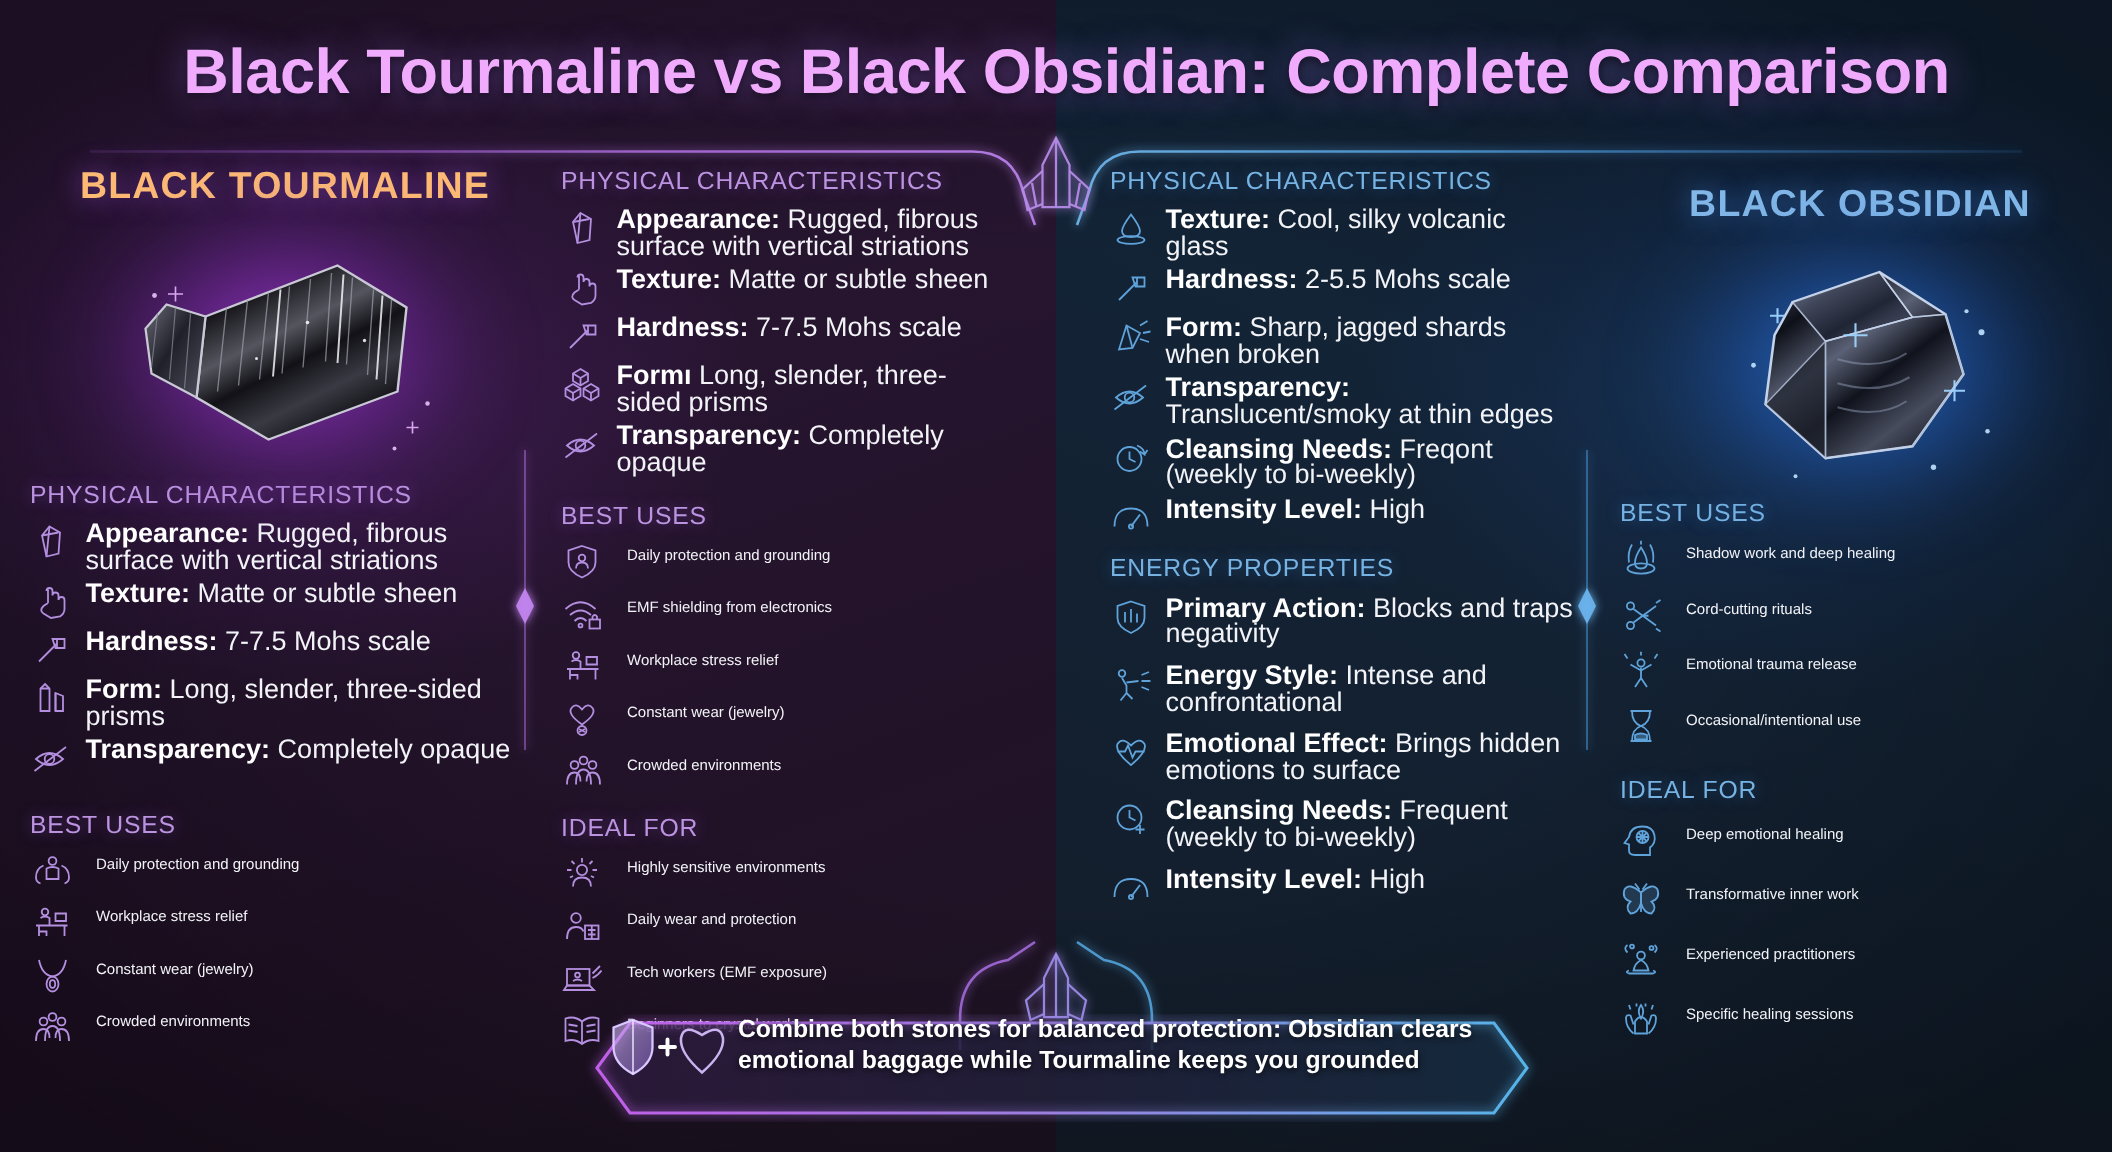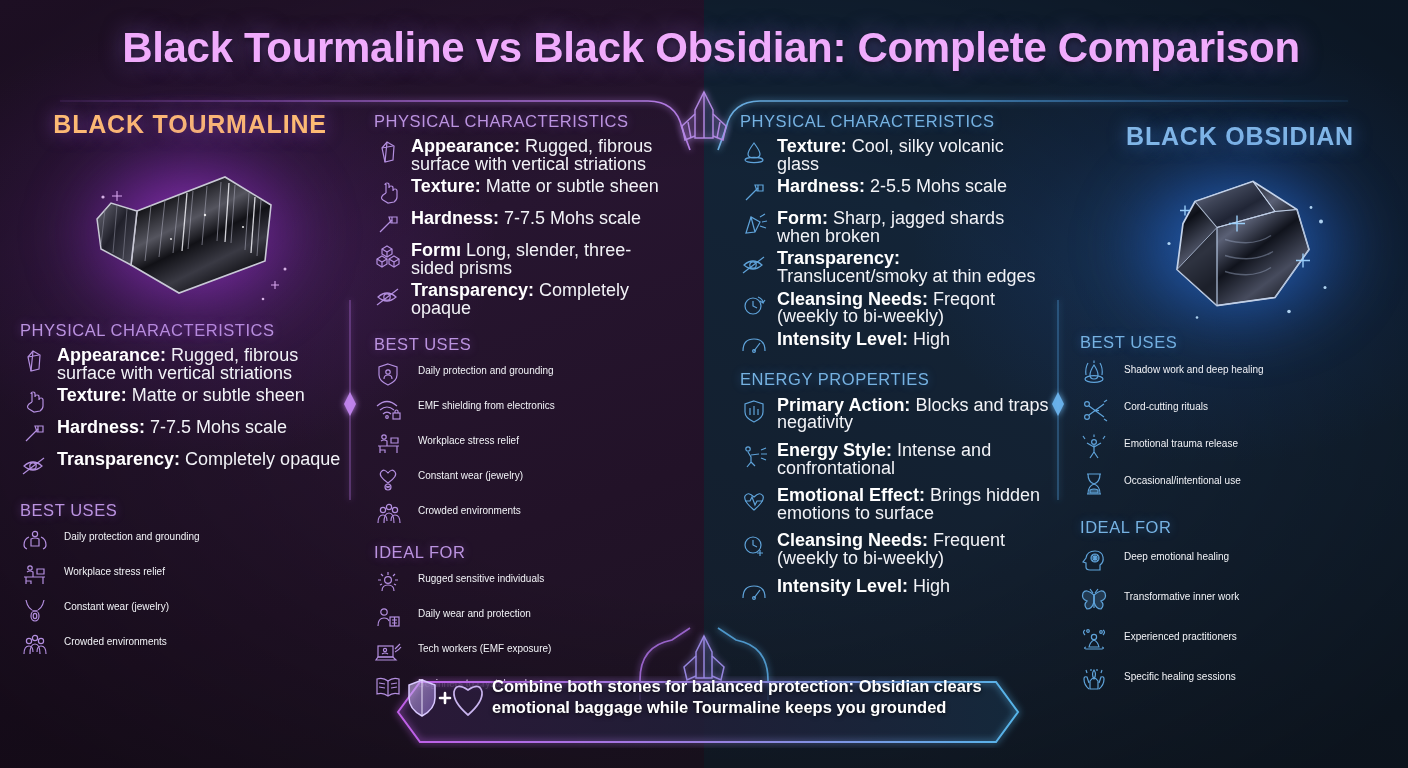--- a/index.html
+++ b/index.html
@@ -265,20 +265,31 @@
           <path d="M15,6 L23,6 L23,12 L17,12 Z"></path>
           <path d="M18,6 L18,12"></path>
       </svg>
       <div class="txt">
         <b>Hardness:</b>
         <span>7-7.5 Mohs scale</span>
       </div>
     </li>
     <li>
       <svg class="ic" viewBox="0 0 30 26" fill="none" stroke="#b48fe0" stroke-width="1.2">
+        <path d="M10,4 L13,7 L13,22 L7,22 L7,7 Z"></path>
+          <path d="M17,10 L22,12 L22,22 L17,22 Z"></path>
+          <path d="M17,10 L17,22 M7,7 L13,7"></path>
+      </svg>
+      <div class="txt">
+        <b>Form:</b>
+        <span>Long, slender, three-sided prisms</span>
+      </div>
+    </li>
+    <li>
+      <svg class="ic" viewBox="0 0 30 26" fill="none" stroke="#b48fe0" stroke-width="1.2">
         <path d="M4,14 Q13,6 22,14 Q13,22 4,14 Z"></path>
           <circle cx="13" cy="14" r="3.2"></circle>
           <path d="M3,22 L24,6"></path>
       </svg>
       <div class="txt">
         <b>Transparency:</b>
         <span>Completely opaque</span>
       </div>
     </li>
   </ul>
@@ -443,21 +454,21 @@
 
   <div class="spacer-sm"></div>
   <div class="sec-head sec-purple">IDEAL FOR</div>
   <ul class="rows v-use">
     <li>
       <svg class="ic" viewBox="0 0 30 26" fill="none" stroke="#b48fe0" stroke-width="1.2">
         <circle cx="14" cy="11" r="3.4"></circle>
           <path d="M8,22 Q8,16 14,16 Q20,16 20,22"></path>
         <path d="M14,3 L14,6 M7,5 L9,7 M21,5 L19,7 M4,11 L7,11 M21,11 L24,11 M6,16 L8,15 M22,16 L20,15"></path>
       </svg>
-      <div class="txt">Rugged sensitive individuals</div>
+      <div class="txt">Highly sensitive environments</div>
     </li>
     <li>
       <svg class="ic" viewBox="0 0 30 26" fill="none" stroke="#b48fe0" stroke-width="1.2">
         <circle cx="10" cy="8" r="3.2"></circle>
           <path d="M4,22 Q4,14 10,14 Q14,14 15,17"></path>
         <rect x="16" y="13" width="9" height="9"></rect>
           <path d="M18,16 L23,16 M18,19 L23,19 M20.5,13 L20.5,22"></path>
       </svg>
       <div class="txt">Daily wear and protection</div>
     </li>

